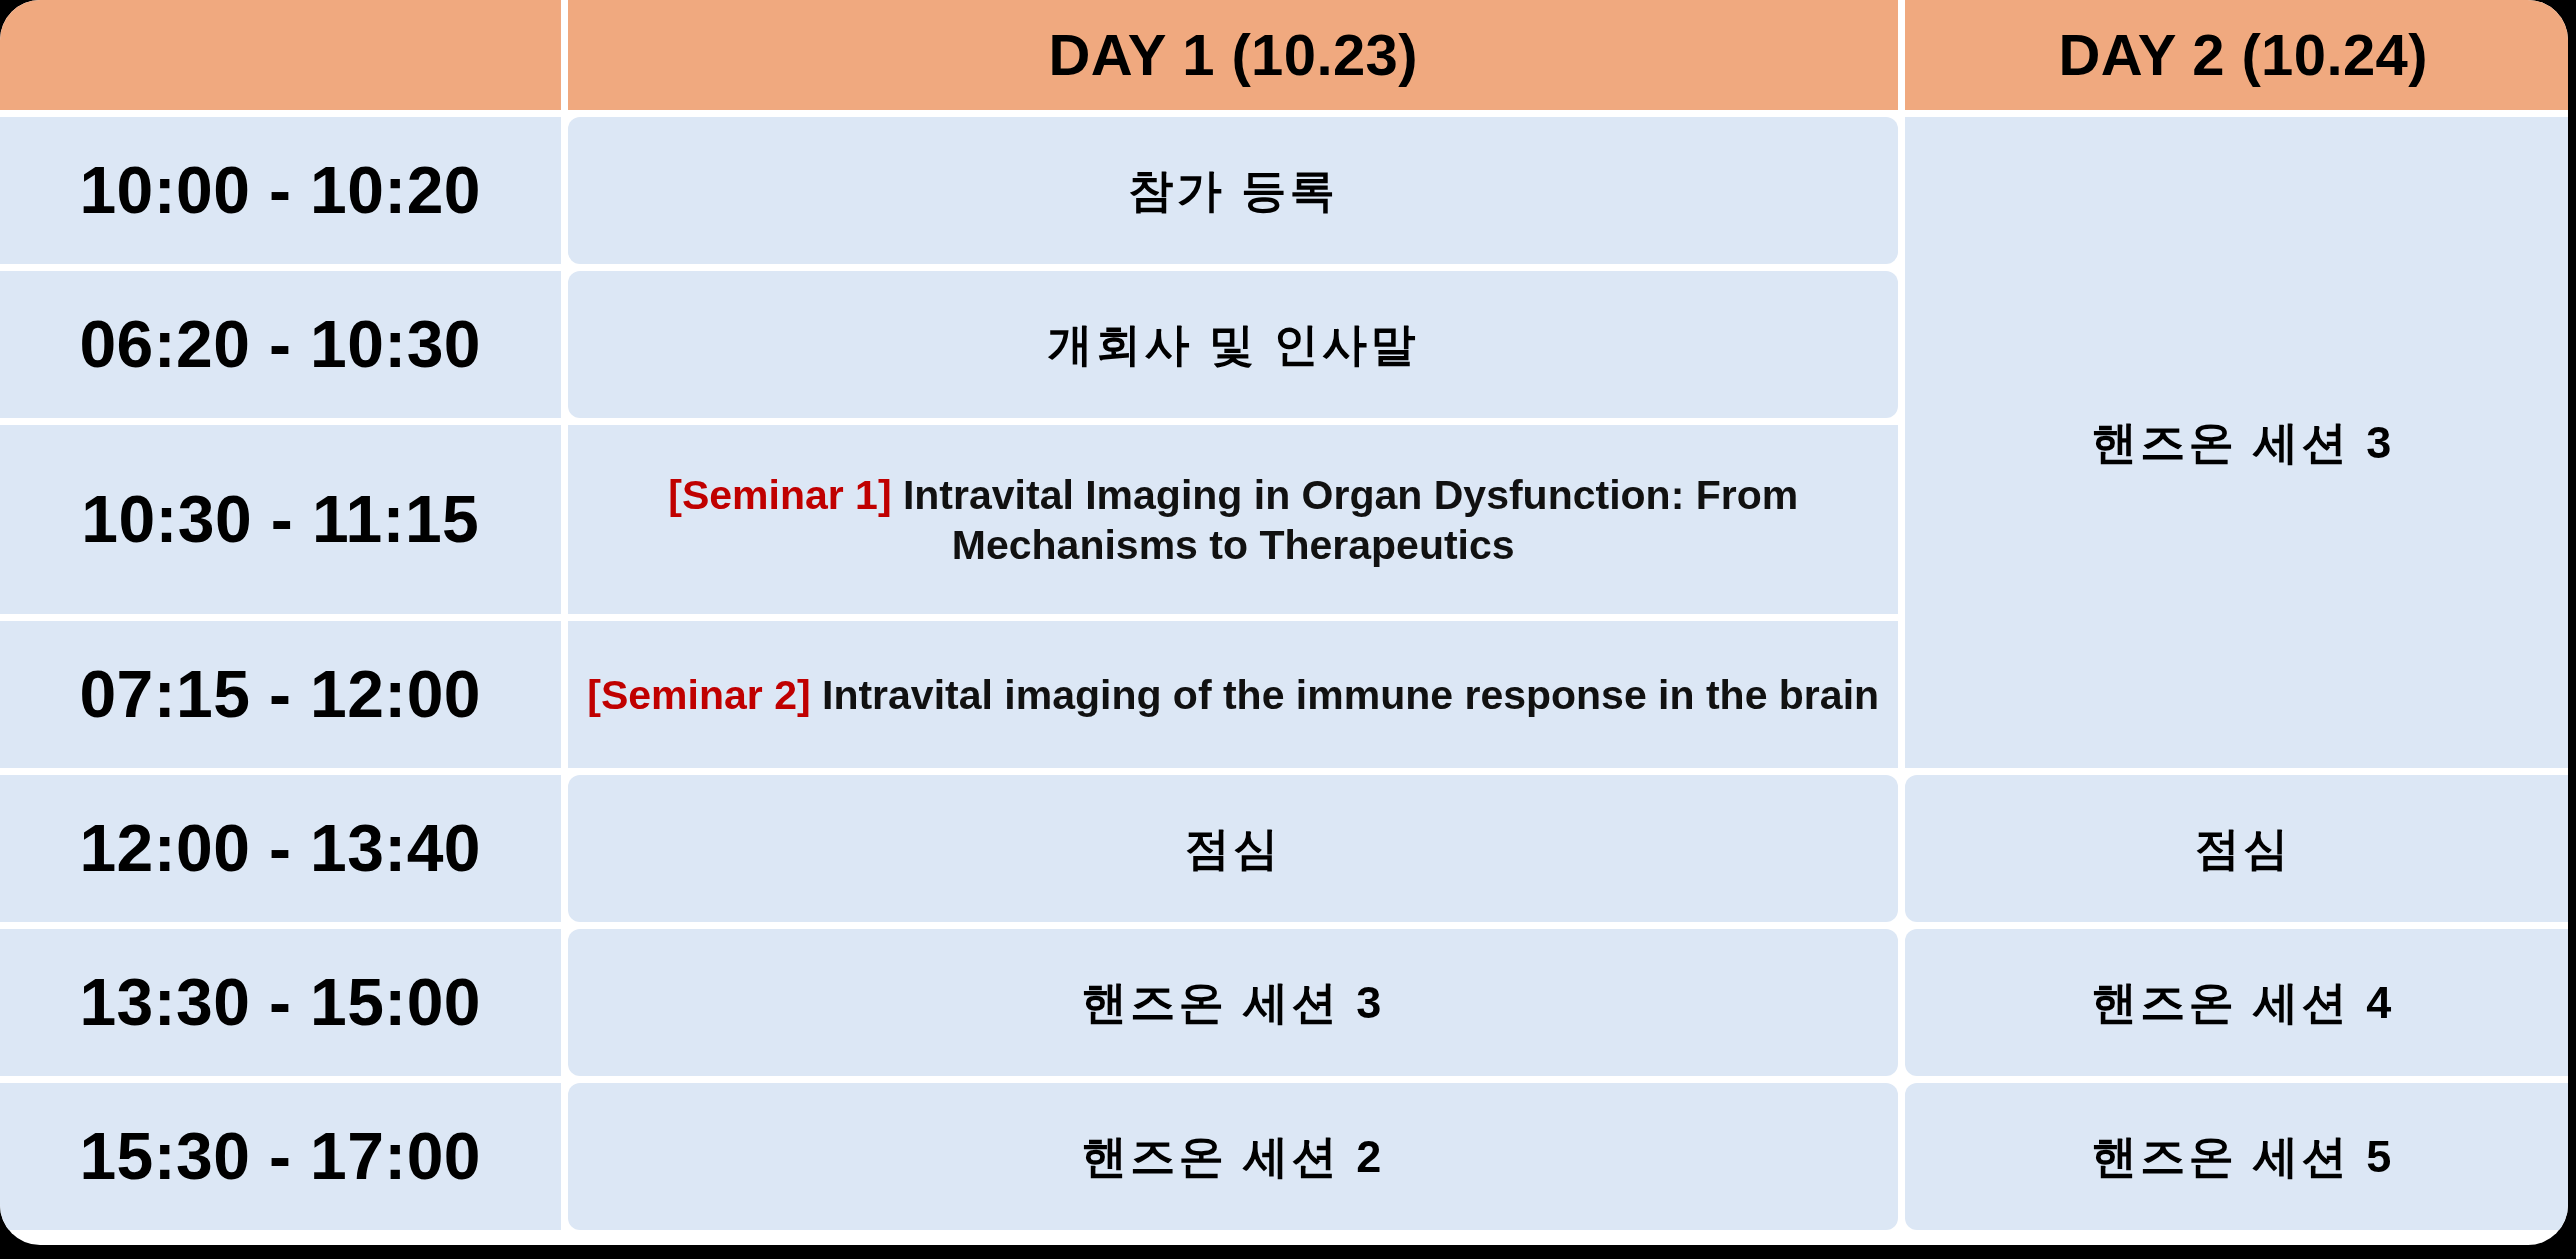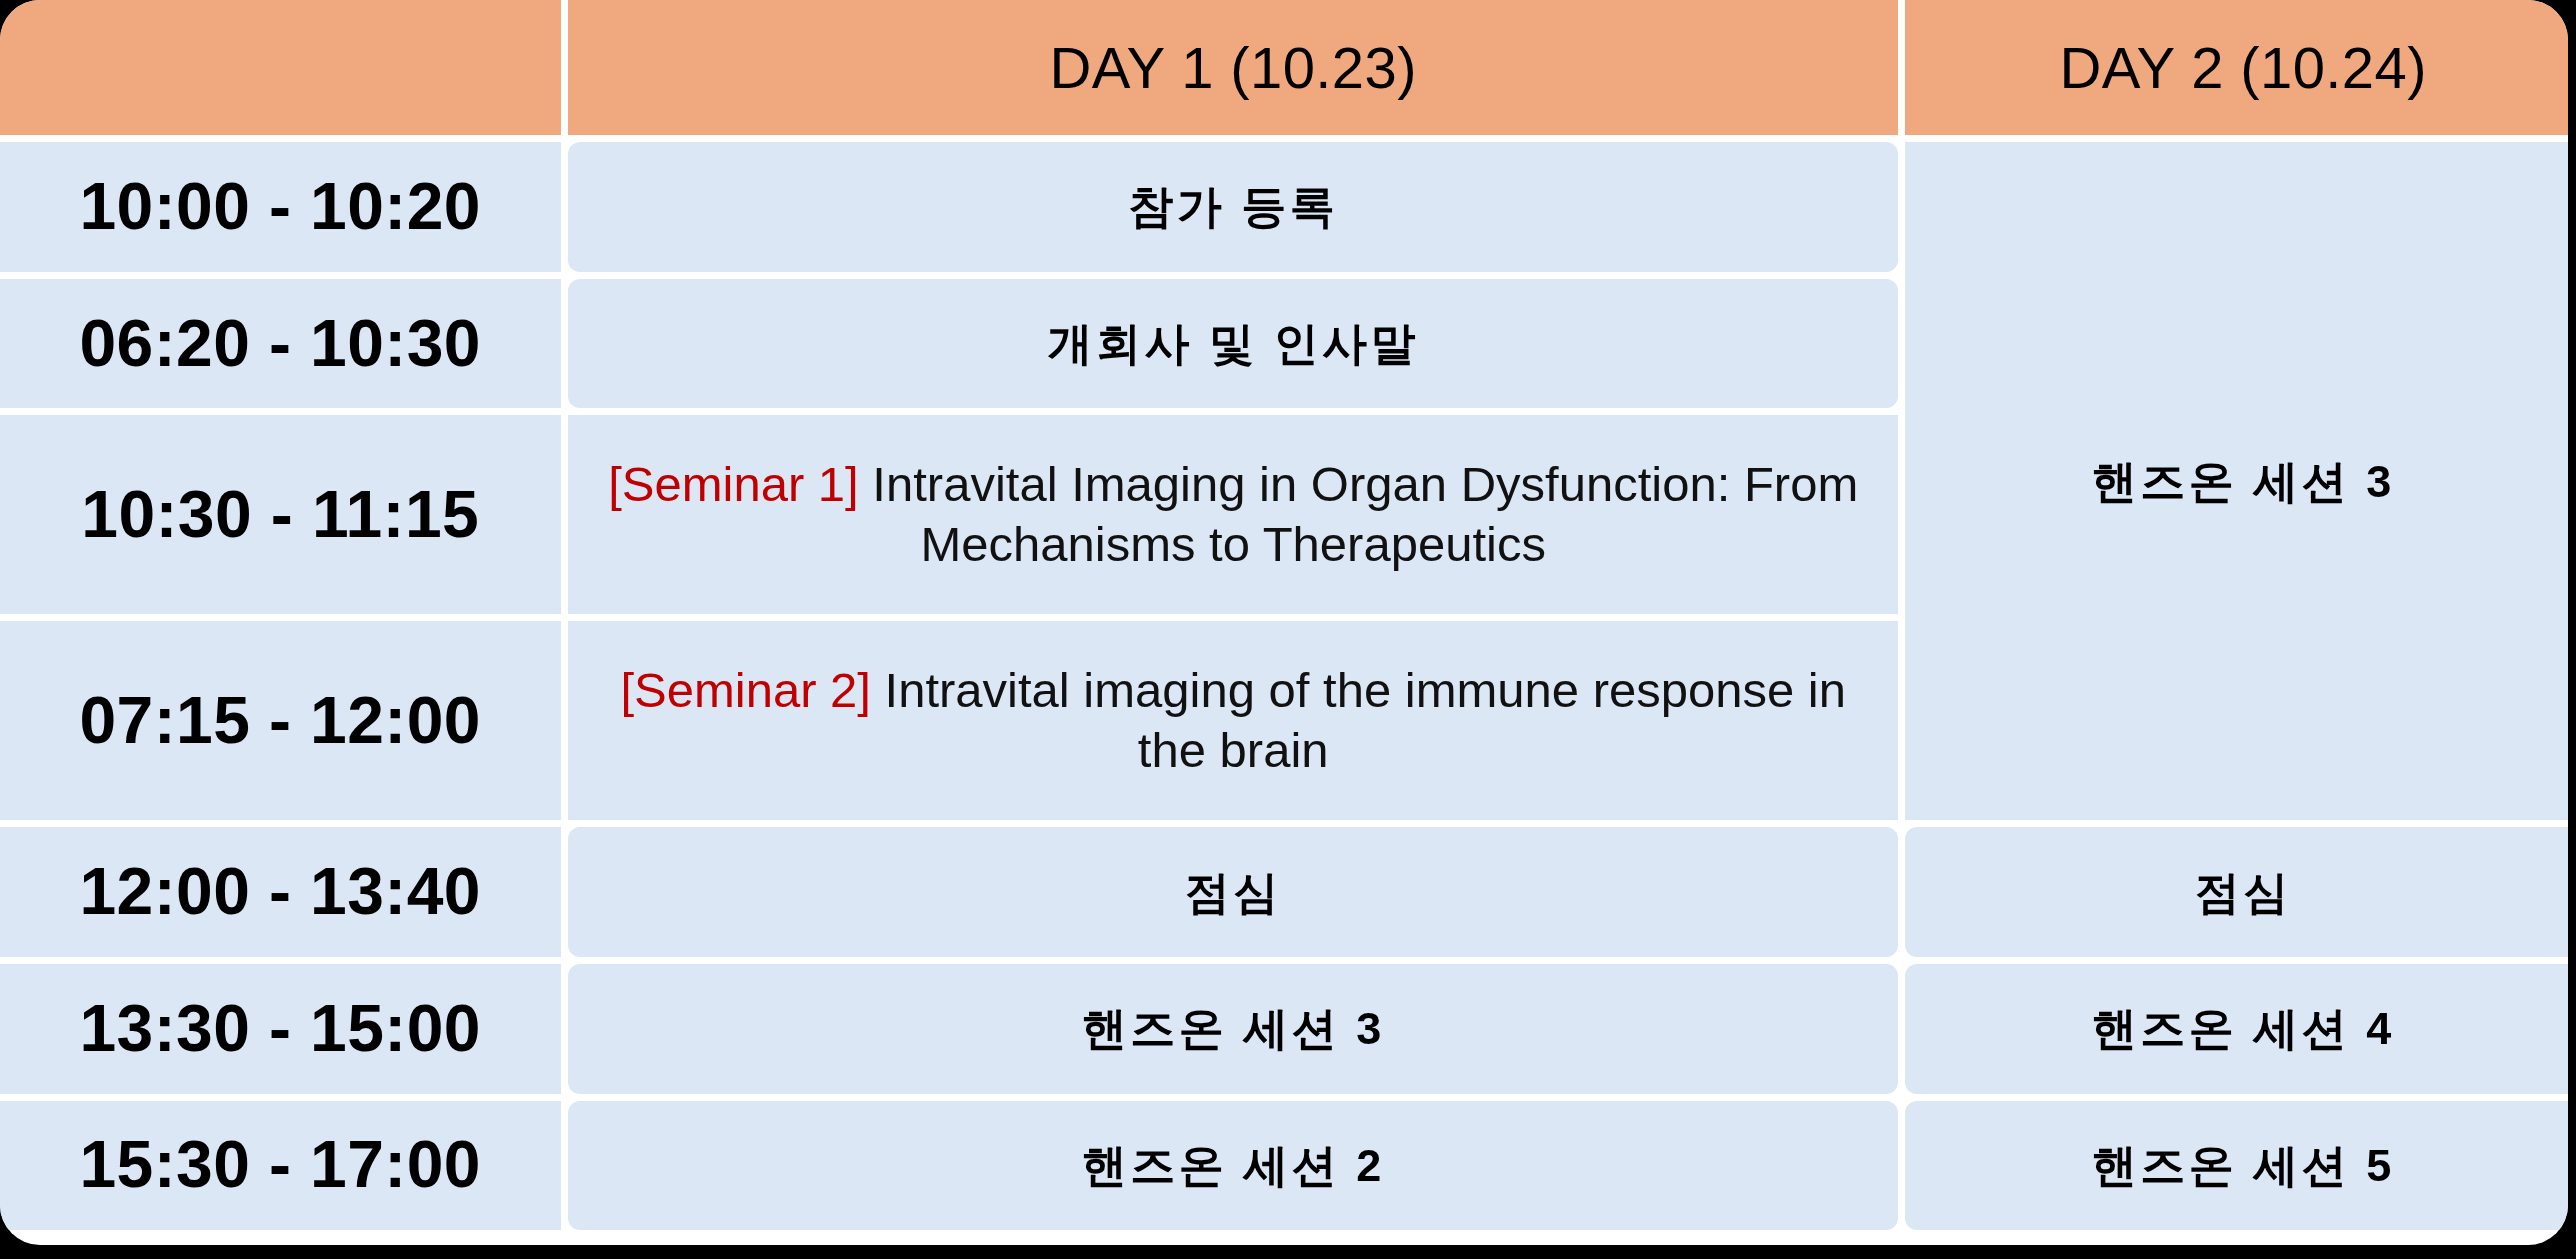--- a/index.html
+++ b/index.html
@@ -42,23 +42,23 @@
   th, td {
     padding: 0 12.2px;
     text-align: center;
     vertical-align: middle;
     color: #000000;
   }
 
   th.header-cell {
     background: #F0A97F;
     font-size: 58px;
-    font-weight: normal;
+    font-weight: bold;
     letter-spacing: 0.4px;
-    height: 136px;
+    height: 111px;
   }
   th.header-blank {
     background: #F0A97F;
   }
 
   td.cell {
     background: #DCE7F5;
     font-size: 45px;
     font-weight: bold;
     line-height: 1.18;
@@ -71,22 +71,22 @@
   }
 
   td.session-cell {
     font-size: 45px;
     font-weight: bold;
     letter-spacing: 3.5px;
     border-radius: 12px;
   }
 
   td.seminar-cell {
-    font-size: 49px;
-    font-weight: normal;
+    font-size: 41px;
+    font-weight: bold;
     line-height: 1.22;
     letter-spacing: 0;
   }
 
   td.merged-cell {
     font-size: 45px;
     font-weight: bold;
     letter-spacing: 3.5px;
   }
 

